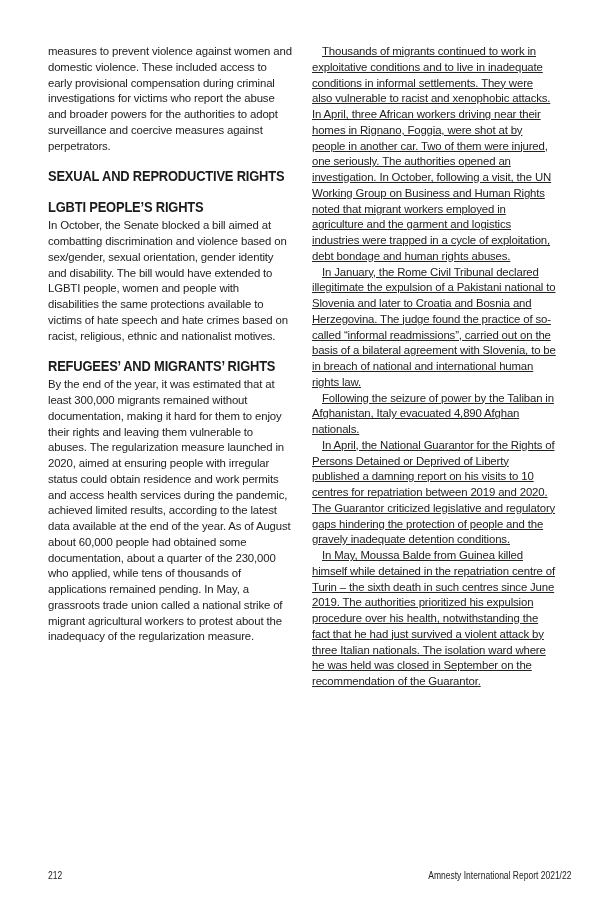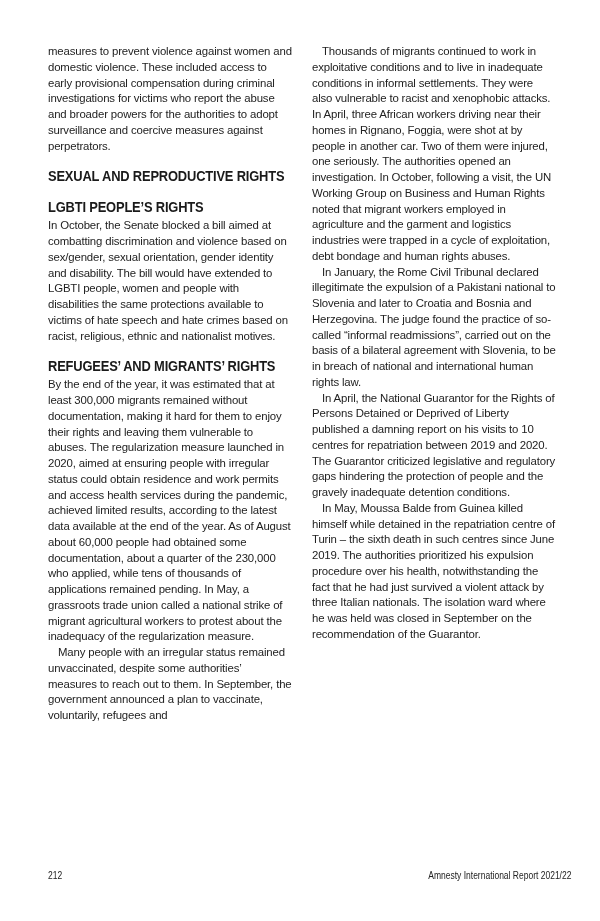--- a/index.html
+++ b/index.html
@@ -30,21 +30,21 @@
     .col-left { left: 48px; }
     .col-right { left: 312px; }
     p {
       margin: 0;
       font-size: 11.4px;
       line-height: 15.75px;
       letter-spacing: -0.15px;
       font-family: "Liberation Sans", sans-serif;
       transform-origin: left top;
     }
-    p.indent { text-indent: 10px; }
+    p.indent { text-indent: 10px; text-decoration: underline; }
     h2 {
       margin: 13px 0 2px 0;
       font-family: "Liberation Sans", sans-serif;
       font-weight: bold;
       font-size: 15px;
       line-height: 18px;
       letter-spacing: -0.2px;
       color: #1a1a1a;
       transform: scaleX(0.86);
       transform-origin: left center;
@@ -70,26 +70,26 @@
   <div class="col col-left">
     <p>measures to prevent violence against women and domestic violence. These included access to early provisional compensation during criminal investigations for victims who report the abuse and broader powers for the authorities to adopt surveillance and coercive measures against perpetrators.</p>
 
     <h2>SEXUAL AND REPRODUCTIVE RIGHTS</h2>
 
     <h2>LGBTI PEOPLE’S RIGHTS</h2>
     <p>In October, the Senate blocked a bill aimed at combatting discrimination and violence based on sex/gender, sexual orientation, gender identity and disability. The bill would have extended to LGBTI people, women and people with disabilities the same protections available to victims of hate speech and hate crimes based on racist, religious, ethnic and nationalist motives.</p>
 
     <h2>REFUGEES’ AND MIGRANTS’ RIGHTS</h2>
     <p>By the end of the year, it was estimated that at least 300,000 migrants remained without documentation, making it hard for them to enjoy their rights and leaving them vulnerable to abuses. The regularization measure launched in 2020, aimed at ensuring people with irregular status could obtain residence and work permits and access health services during the pandemic, achieved limited results, according to the latest data available at the end of the year. As of August about 60,000 people had obtained some documentation, about a quarter of the 230,000 who applied, while tens of thousands of applications remained pending. In May, a grassroots trade union called a national strike of migrant agricultural workers to protest about the inadequacy of the regularization measure.</p>
-    <p class="indent">Many people with an irregular status remained unvaccinated, despite some authorities’ measures to reach out to them. In September, the government announced a plan to vaccinate, voluntarily, refugees and</p>
   </div>
 
   <div class="col col-right">
     <p class="indent">Thousands of migrants continued to work in exploitative conditions and to live in inadequate conditions in informal settlements. They were also vulnerable to racist and xenophobic attacks. In April, three African workers driving near their homes in Rignano, Foggia, were shot at by people in another car. Two of them were injured, one seriously. The authorities opened an investigation. In October, following a visit, the UN Working Group on Business and Human Rights noted that migrant workers employed in agriculture and the garment and logistics industries were trapped in a cycle of exploitation, debt bondage and human rights abuses.</p>
     <p class="indent">In January, the Rome Civil Tribunal declared illegitimate the expulsion of a Pakistani national to Slovenia and later to Croatia and Bosnia and Herzegovina. The judge found the practice of so-called “informal readmissions”, carried out on the basis of a bilateral agreement with Slovenia, to be in breach of national and international human rights law.</p>
+    <p class="indent">Following the seizure of power by the Taliban in Afghanistan, Italy evacuated 4,890 Afghan nationals.</p>
     <p class="indent">In April, the National Guarantor for the Rights of Persons Detained or Deprived of Liberty published a damning report on his visits to 10 centres for repatriation between 2019 and 2020. The Guarantor criticized legislative and regulatory gaps hindering the protection of people and the gravely inadequate detention conditions.</p>
     <p class="indent">In May, Moussa Balde from Guinea killed himself while detained in the repatriation centre of Turin – the sixth death in such centres since June 2019. The authorities prioritized his expulsion procedure over his health, notwithstanding the fact that he had just survived a violent attack by three Italian nationals. The isolation ward where he was held was closed in September on the recommendation of the Guarantor.</p>
   </div>
 
   <div class="footer footer-left">212</div>
   <div class="footer footer-right">Amnesty International Report 2021/22</div>
 
 </div>
 
 </body></html>

